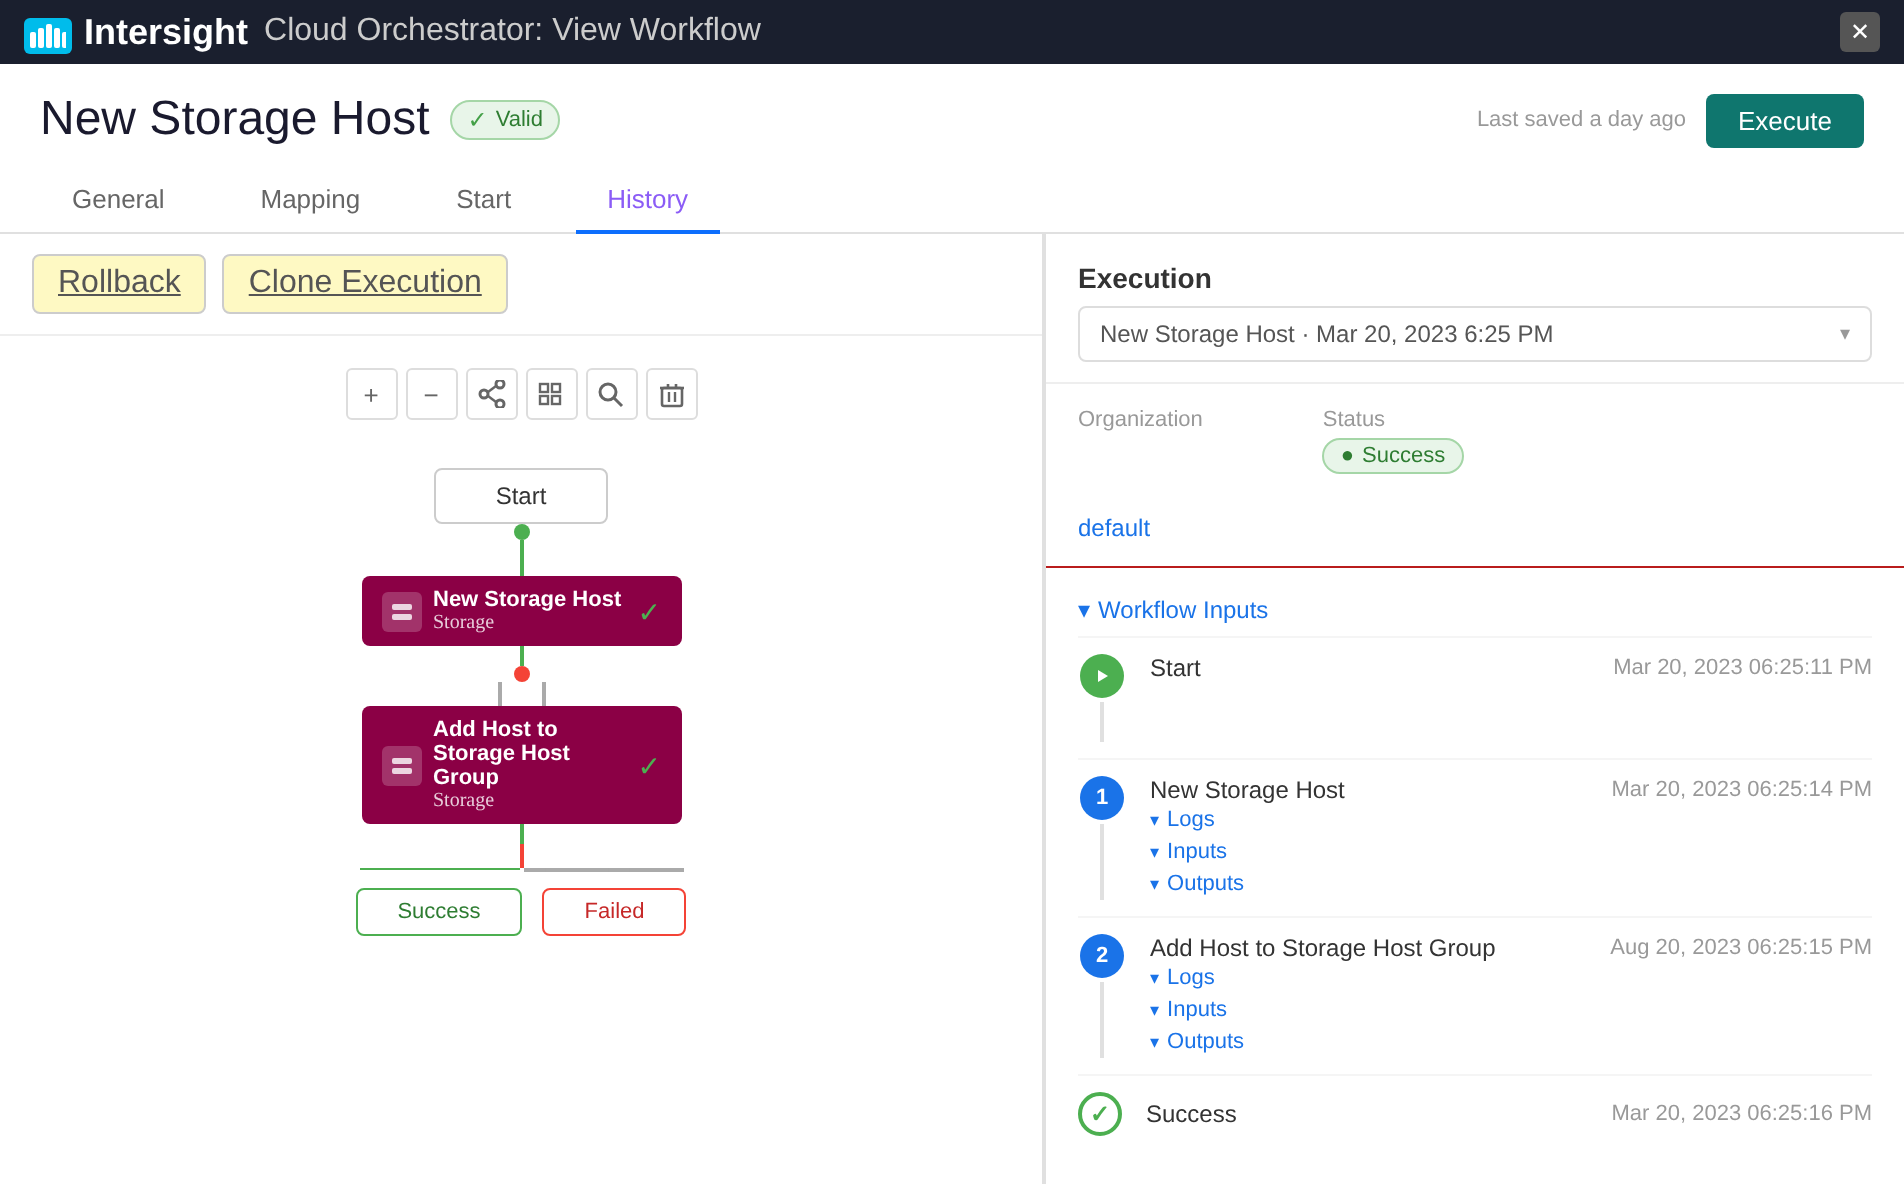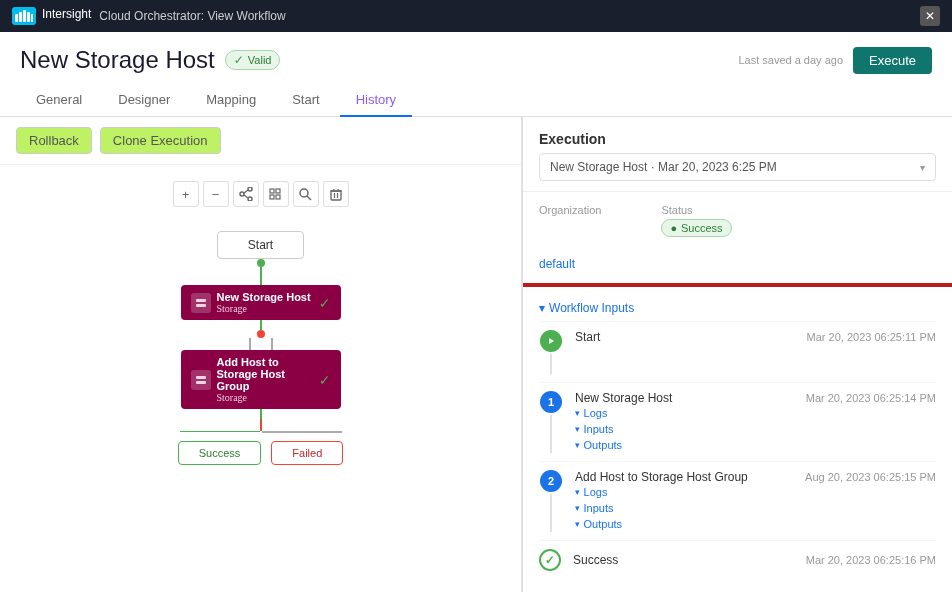--- a/index.html
+++ b/index.html
@@ -9,29 +9,29 @@
     .topbar {
       background: #1a1f2e;
       color: white;
       height: 32px;
       display: flex;
       align-items: center;
       padding: 0 12px;
       justify-content: space-between;
     }
     .topbar-left { display: flex; align-items: center; gap: 8px; }
-    .cisco-logo { display: flex; align-items: flex-start; gap: 6px; font-size: 12px; font-weight: 400; }
+    .cisco-logo { display: flex; align-items: flex-end; gap: 6px; font-size: 18px; font-weight: 700; }
     .cisco-logo-icon {
       background: #00bceb;
       border-radius: 3px;
       width: 24px; height: 18px;
       display: flex; align-items: center; justify-content: center;
       font-size: 8px; font-weight: 900; color: white;
     }
-    .topbar-title { font-size: 12px; color: #ccc; }
+    .topbar-title { font-size: 16px; color: #ccc; }
     .topbar-close {
       background: #555;
       border: none;
       color: white;
       width: 20px; height: 20px;
       border-radius: 3px;
       cursor: pointer;
       display: flex; align-items: center; justify-content: center;
       font-size: 12px;
     }
@@ -66,21 +66,21 @@
       background: #0f766e;
       color: white;
       border: none;
       border-radius: 4px;
       padding: 6px 16px;
       font-size: 13px;
       cursor: pointer;
     }
 
     
-    .tabs { display: flex; gap: 4px; }
+    .tabs { display: flex; gap: 16px; }
     .tab {
       padding: 8px 16px;
       font-size: 13px;
       color: #666;
       cursor: pointer;
       border-bottom: 2px solid transparent;
       margin-bottom: -1px;
     }
     .tab.active {
       color: #8b5cf6;
@@ -99,27 +99,28 @@
       display: flex;
       flex-direction: column;
     }
     .left-toolbar {
       padding: 10px 16px;
       display: flex;
       gap: 8px;
       border-bottom: 1px solid #eee;
     }
     .toolbar-btn {
-      background: #bef264;
+      background: #fef9c3;
       border: 1px solid #ccc;
       border-radius: 4px;
       padding: 5px 12px;
-      font-size: 13px;
+      font-size: 16px;
       cursor: pointer;
       color: #555;
+      text-decoration: underline;
     }
 
     
     .canvas-area {
       flex: 1;
       position: relative;
       overflow: hidden;
       padding: 10px;
     }
     .canvas-toolbar {
@@ -253,21 +254,21 @@
       color: #555;
       cursor: pointer;
       gap: 48px;
     }
     .chevron { font-size: 10px; color: #999; }
 
     .execution-meta {
       display: flex;
       padding: 12px 16px;
       gap: 60px;
-      border-bottom: 4px solid #b91c1c;
+      border-bottom: 1px solid #b91c1c;
     }
     .meta-label { font-size: 11px; color: #999; margin-bottom: 3px; }
     .meta-value { font-size: 12px; color: #1a73e8; margin-top: 41px; }
     .status-success {
       display: flex; align-items: center; gap: 4px;
       background: #e8f5e9;
       color: #2e7d32;
       border: 1px solid #a5d6a7;
       border-radius: 10px;
       padding: 2px 8px;
@@ -384,21 +385,20 @@
         <span>Valid</span>
       </div>
     </div>
     <div class="header-actions">
       <span class="last-saved">Last saved a day ago</span>
       <button class="execute-btn">Execute</button>
     </div>
   </div>
   <div class="tabs">
     <div class="tab">General</div>
-    <div class="tab">Designer</div>
     <div class="tab">Mapping</div>
     <div class="tab">Start</div>
     <div class="tab active">History</div>
   </div>
 </div>
 
 <div class="main">
 
   <div class="left-panel">
     <div class="left-toolbar">

